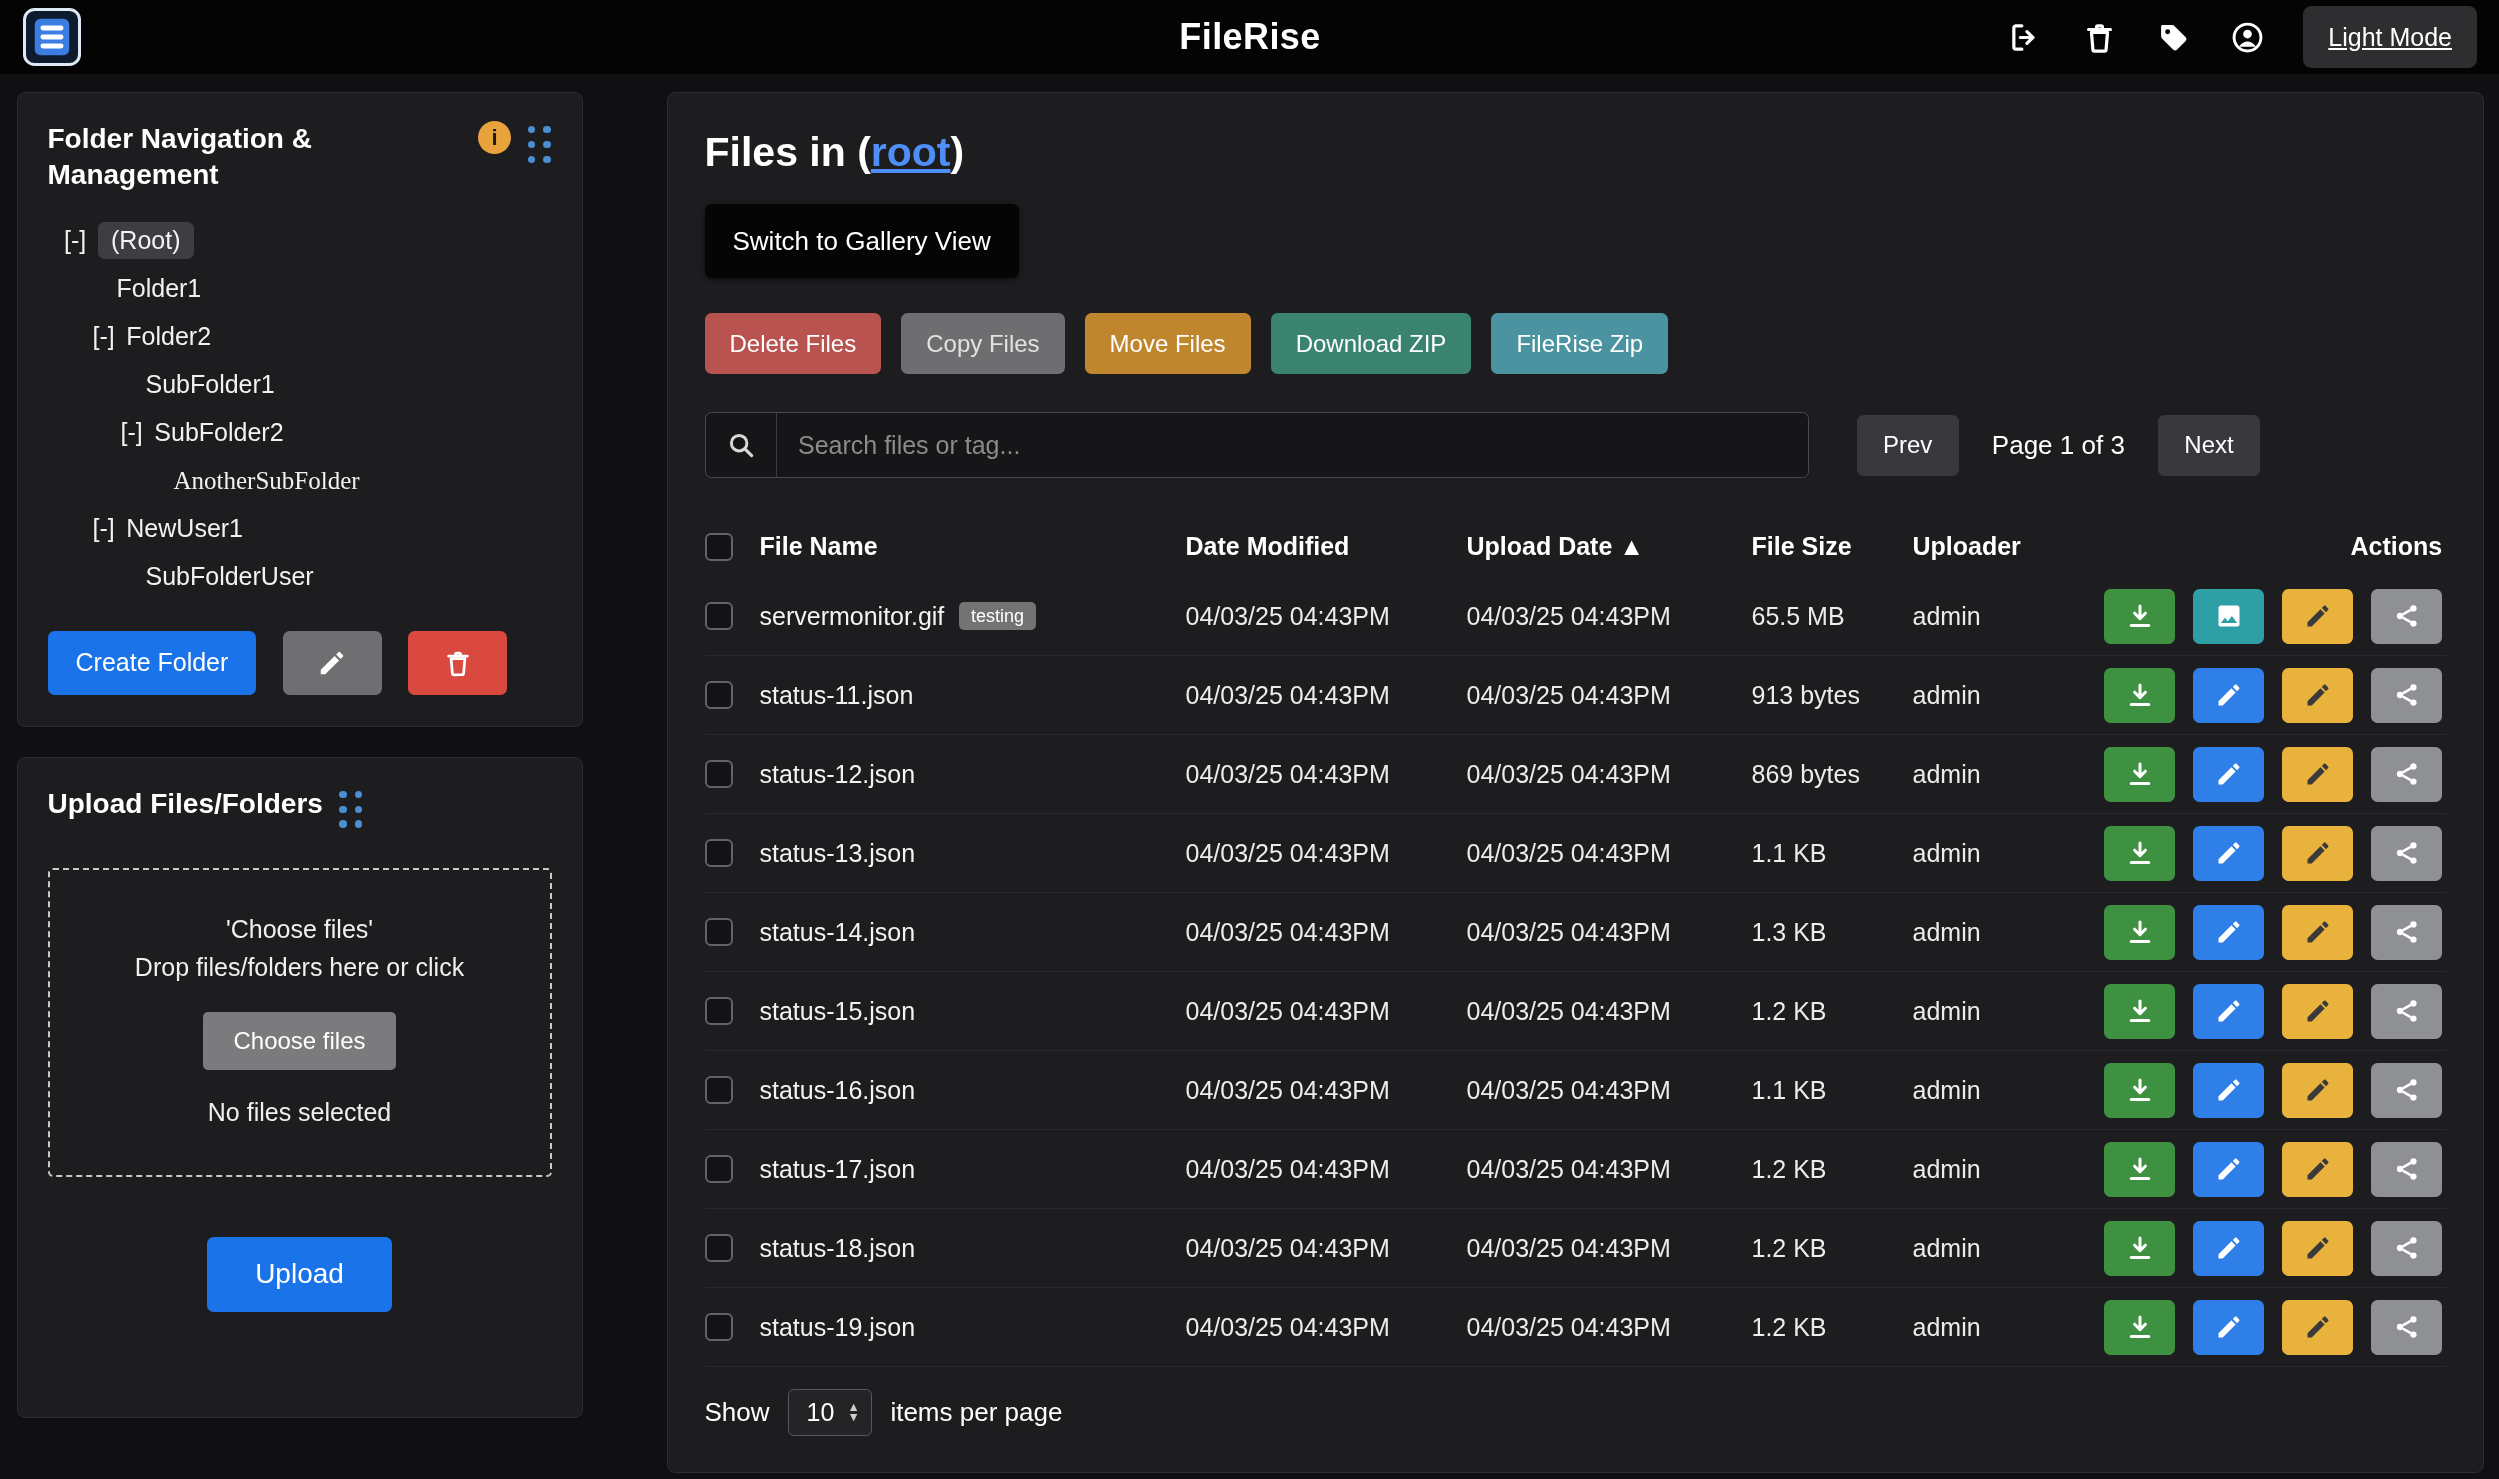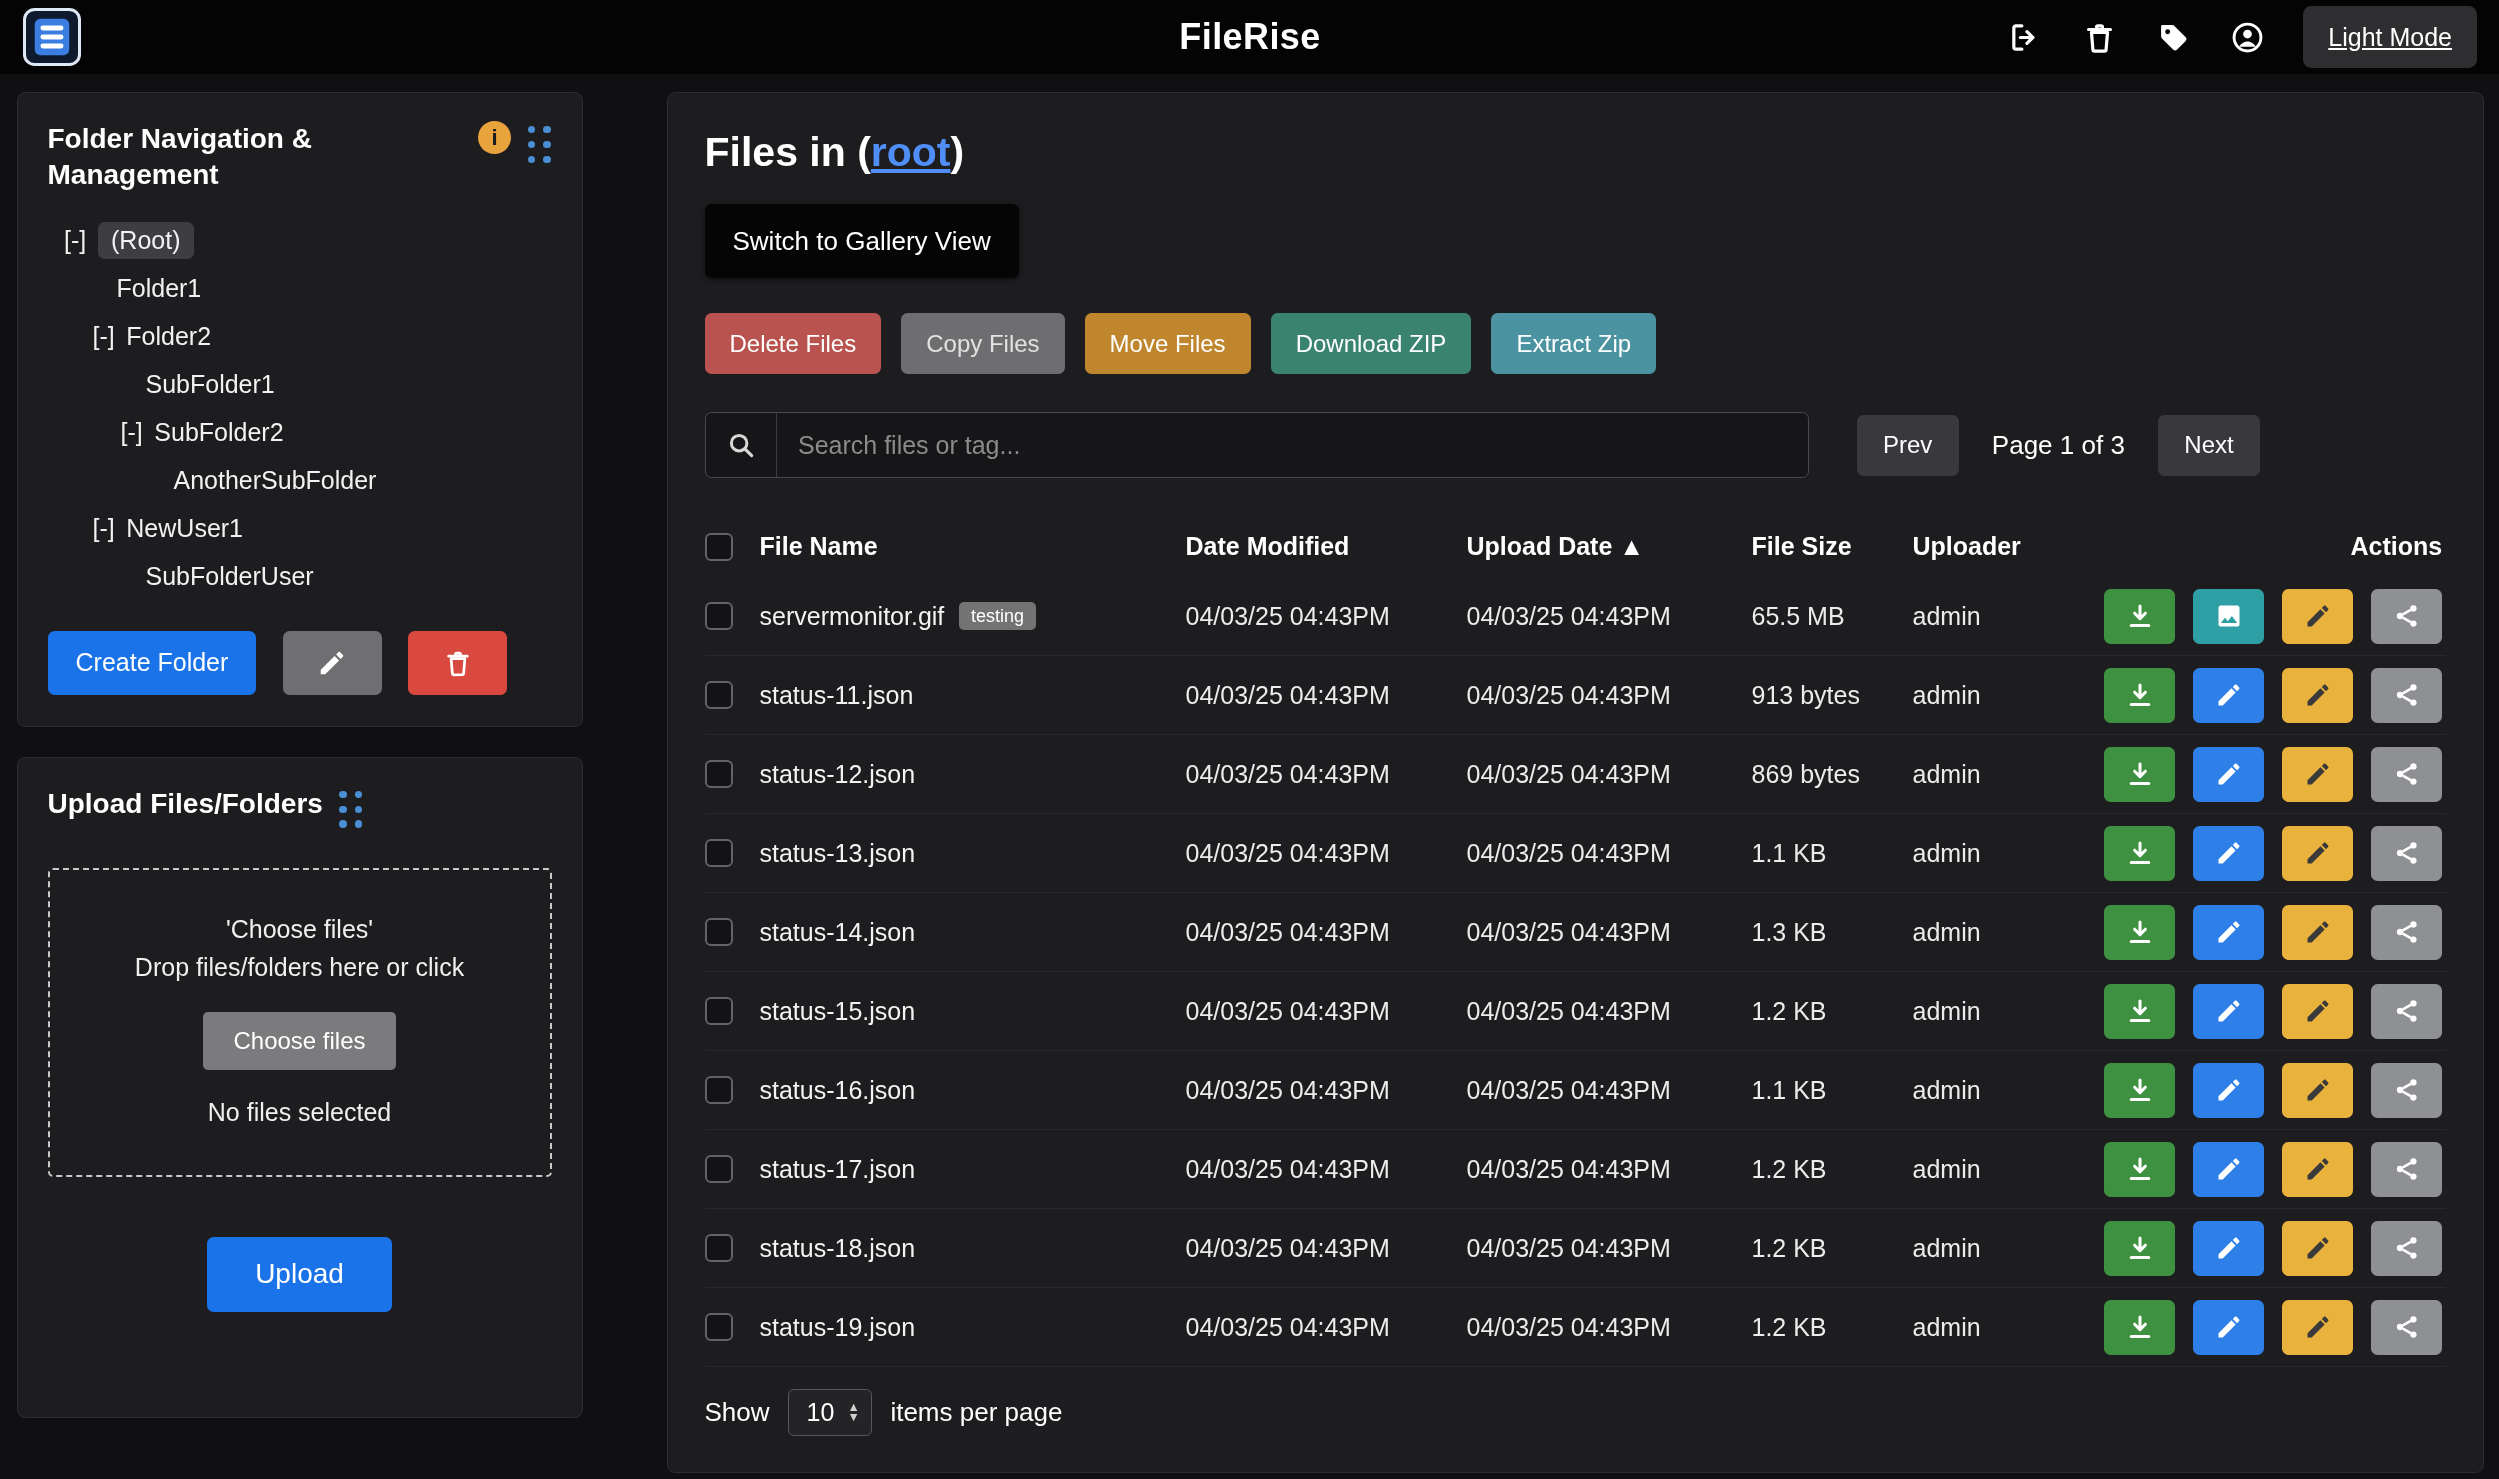--- a/index.html
+++ b/index.html
@@ -152,21 +152,21 @@
             <span class="tree-toggle">[-]</span>
             <span class="tree-label">Folder2</span>
           </div>
           <div class="tree-row" style="padding-left: 98px;">
             <span class="tree-label">SubFolder1</span>
           </div>
           <div class="tree-row" style="padding-left: 73px;">
             <span class="tree-toggle">[-]</span>
             <span class="tree-label">SubFolder2</span>
           </div>
-          <div class="tree-row" style="padding-left: 126px;">
+          <div class="tree-row" style="padding-left: 126px; font-family: Liberation Serif, serif;">
             <span class="tree-label">AnotherSubFolder</span>
           </div>
           <div class="tree-row" style="padding-left: 45px;">
             <span class="tree-toggle">[-]</span>
             <span class="tree-label">NewUser1</span>
           </div>
           <div class="tree-row" style="padding-left: 98px;">
             <span class="tree-label">SubFolderUser</span>
           </div>
         </div>
@@ -213,21 +213,21 @@
     <div class="files-title">
       <span>Files in (</span><a href="#">root</a><span>)</span>
     </div>
     <button class="gallery-btn">Switch to Gallery View</button>
 
     <div class="file-action-bar">
         <button class="fa-btn" style="background: rgb(185, 83, 79); color: rgb(255, 255, 255);">Delete Files</button>
         <button class="fa-btn" style="background: rgb(110, 110, 113); color: rgb(226, 226, 226);">Copy Files</button>
         <button class="fa-btn" style="background: rgb(192, 134, 46); color: rgb(255, 255, 255);">Move Files</button>
         <button class="fa-btn" style="background: rgb(57, 131, 111); color: rgb(255, 255, 255);">Download ZIP</button>
-        <button class="fa-btn" style="background: rgb(75, 147, 160); color: rgb(255, 255, 255);">Extract Zip</button>
+        <button class="fa-btn" style="background: rgb(75, 147, 160); color: rgb(255, 255, 255);">FileRise Zip</button>
       </div>
 
     <div class="search-row">
       <div class="search-group">
         <span class="search-icon-box">
           <svg viewBox="0 0 24 24">
               <circle cx="10.5" cy="10.5" r="6.2" fill="none" stroke="currentColor" stroke-width="2.4"></circle>
               <path d="M15.3 15.3l5.2 5.2" stroke="currentColor" stroke-width="2.6" stroke-linecap="round"></path>
             </svg>
         </span>

